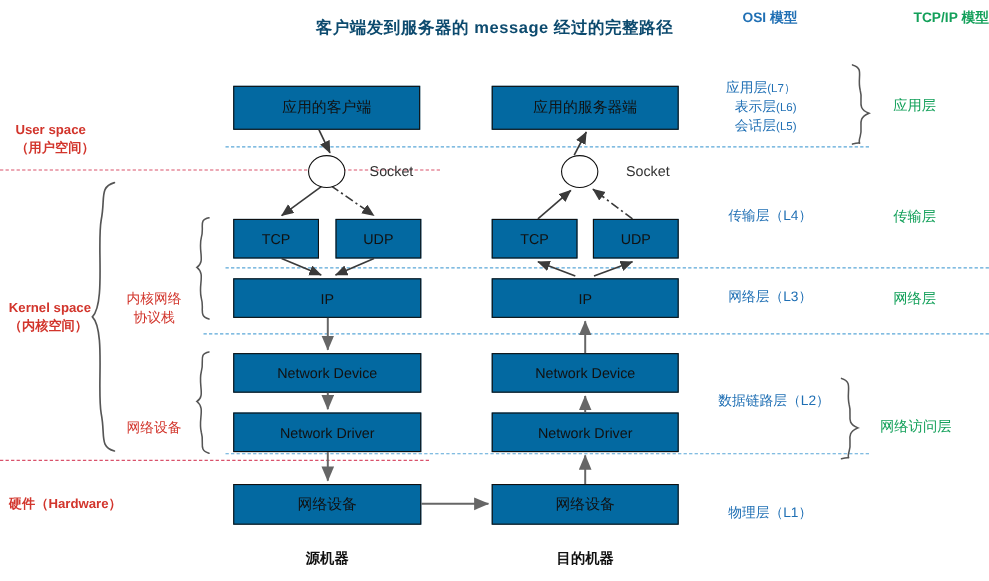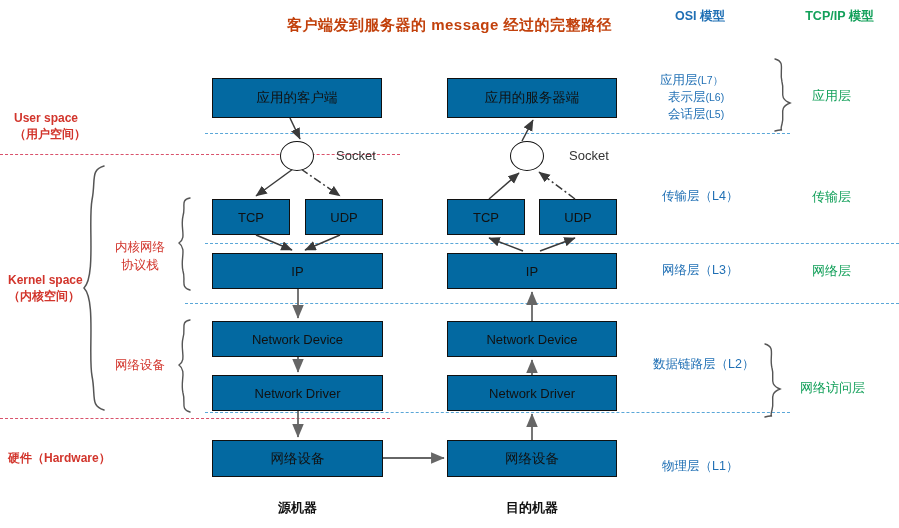--- a/index.html
+++ b/index.html
@@ -7,27 +7,27 @@
     width:899px;height:528px;background:#ffffff;
     font-family:"Liberation Sans","DejaVu Sans",sans-serif;
     position:relative;overflow:hidden;
   }
   #stage{position:absolute;left:0;top:0;width:899px;height:528px;}
   .abs{position:absolute;}
 
   
   .title{
     left:0;top:16px;width:899px;text-align:center;
-    font-size:15px;font-weight:bold;color:#c2410c;letter-spacing:.5px;
+    font-size:15px;font-weight:bold;color:#0c4a6e;letter-spacing:.5px;
   }
 
   
   .osi-head{left:640px;top:8px;width:120px;text-align:center;
     font-size:12.5px;font-weight:bold;color:#1f6fb4;}
-  .tcpip-head{left:780px;top:8px;width:119px;text-align:center;
+  .tcpip-head{left:780px;top:8px;width:119px;text-align:right;
     font-size:12.5px;font-weight:bold;color:#13a05a;}
 
   
   .box{
     border:1.3px solid #101010;background:#0369a1;
     display:flex;align-items:center;justify-content:center;
     font-size:13px;color:#111;box-sizing:border-box;
   }
   .box.cjk{font-size:13.5px;}
   .box.lat{font-size:13px;}
@@ -43,21 +43,21 @@
   .dash-blue{
     height:0;border-top:1.6px dashed #5aa7d8;
     background:none;
   }
   .dash-red{
     height:0;border-top:1.4px dashed #d9526b;
   }
 
   
   .red-note{color:#d2352c;font-size:12px;line-height:16px;font-weight:bold;}
-  .red-note-c{color:#d2352c;font-size:12.5px;line-height:18px;text-align:center;}
+  .red-note-c{color:#d2352c;font-size:12.5px;line-height:18px;text-align:center;margin-top:24px;}
 
   
   .osi-label{color:#1f6fb4;font-size:12.5px;line-height:17px;}
   .osi-label .sm{font-size:10.5px;}
   .tcp-label{color:#13a05a;font-size:13px;line-height:17px;}
 
   
   .machine{font-size:13px;font-weight:bold;color:#111;text-align:center;}
 
   svg.overlay{position:absolute;left:0;top:0;width:899px;height:528px;

